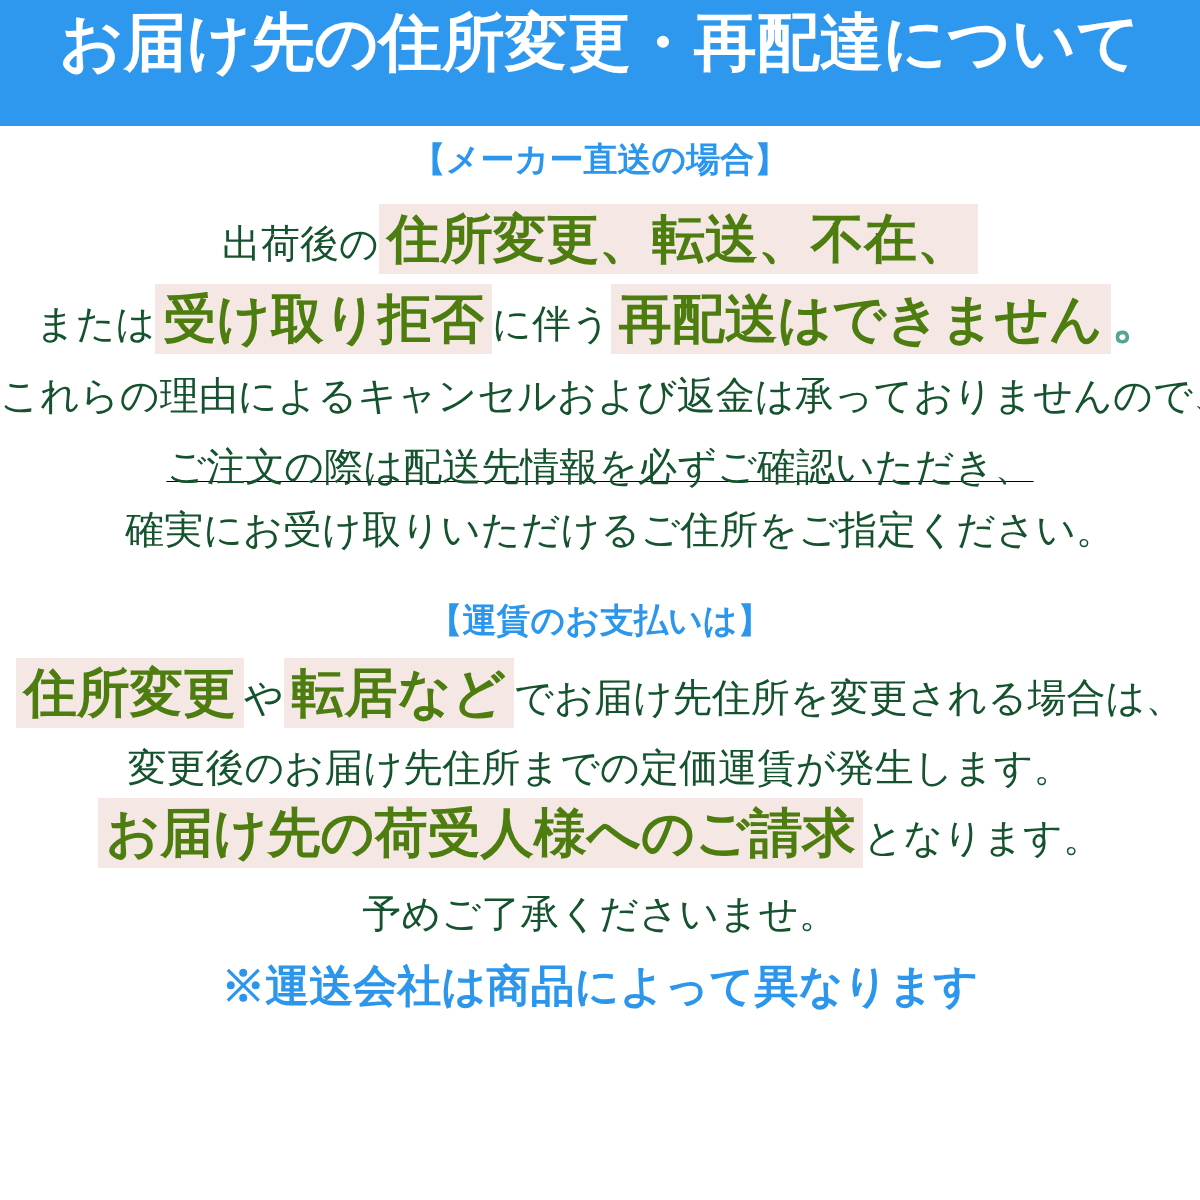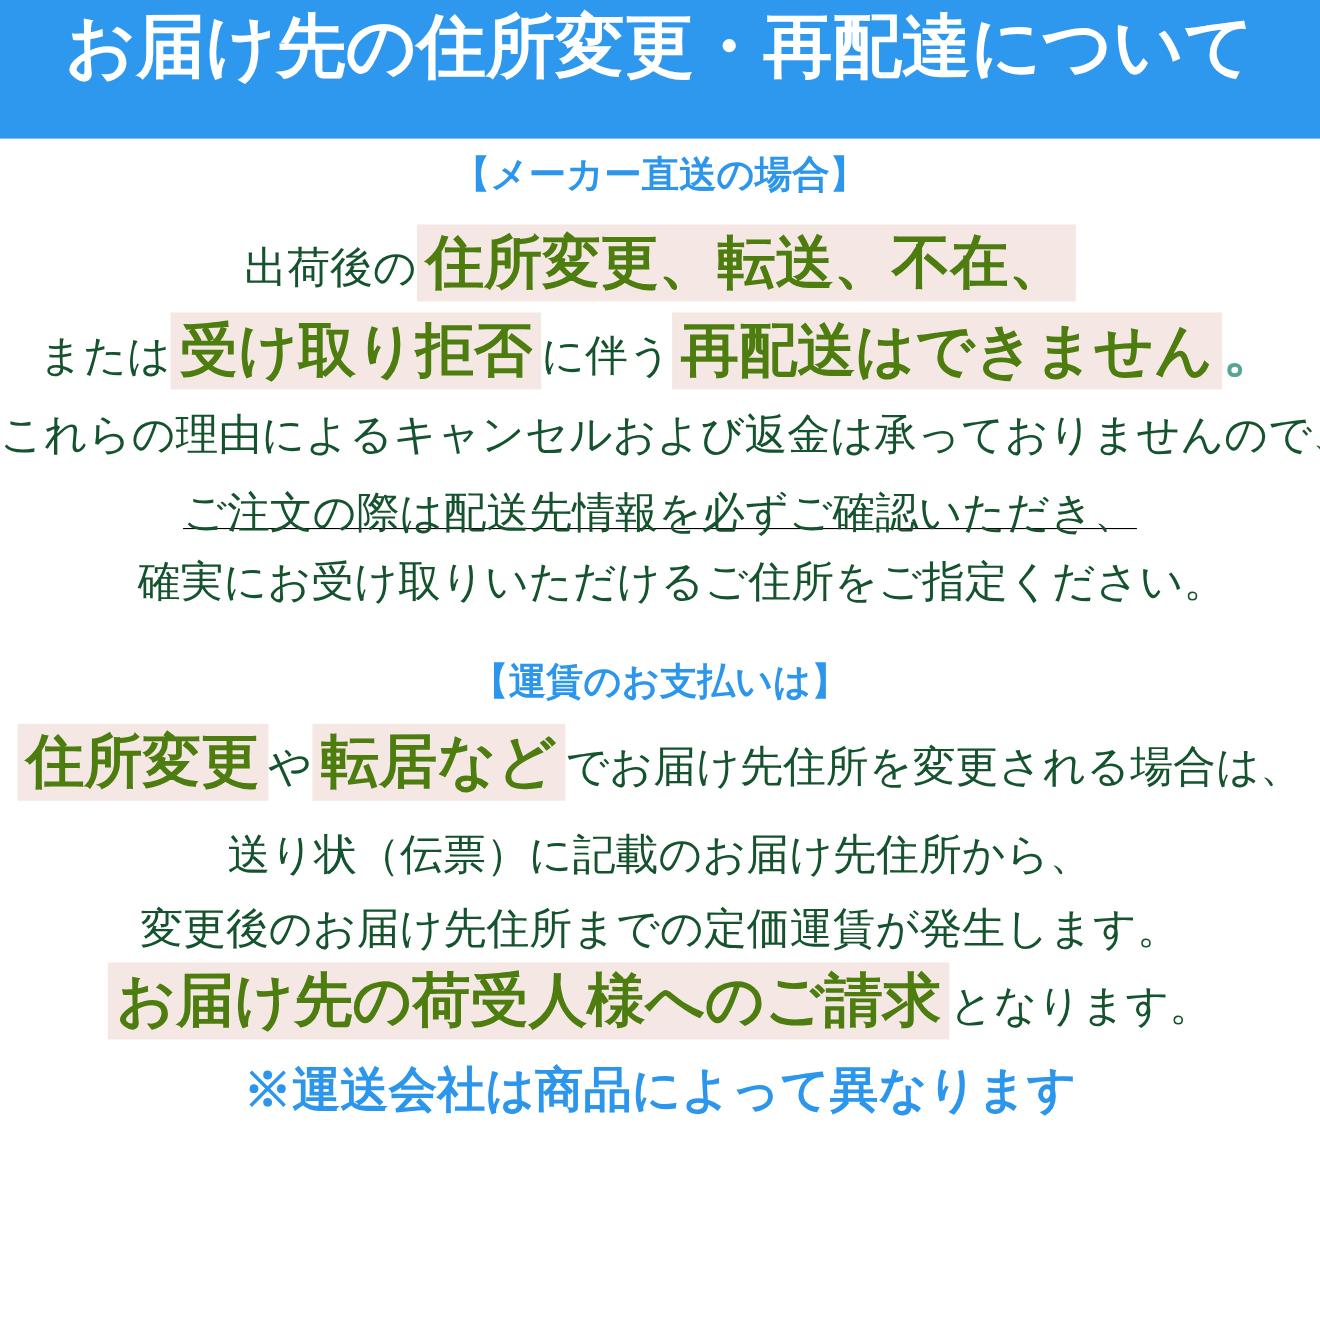--- a/index.html
+++ b/index.html
@@ -111,29 +111,29 @@
   <p class="line" id="m-l5">
     <span class="g">確実にお受け取りいただけるご住所をご指定ください。</span>
   </p>
 
   <h2 class="heading" id="h-yamato">【運賃のお支払いは】</h2>
 
   <p class="line" id="y-l1">
     <span class="hl">住所変更</span><span class="g">や</span><span class="hl">転居など</span><span class="g">でお届け先住所を変更される場合は、</span>
   </p>
 
-  <p class="line" id="y-l2">
-    <span class="g">送り状（伝票）に記載のお届け先住所から、</span>
-  </p>
 
   <p class="line" id="y-l3">
     <span class="g">変更後のお届け先住所までの定価運賃が発生します。</span>
   </p>
 
 
   <p class="line" id="y-l5">
     <span class="hl">お届け先の荷受人様へのご請求</span><span class="g">となります。</span>
   </p>
 
+  <p class="line" id="y-l6">
+    <span class="g">予めご了承くださいませ。</span>
+  </p>
 
   <p class="footer-note">※運送会社は商品によって異なります</p>
 
 </div>
 
 </body></html>

